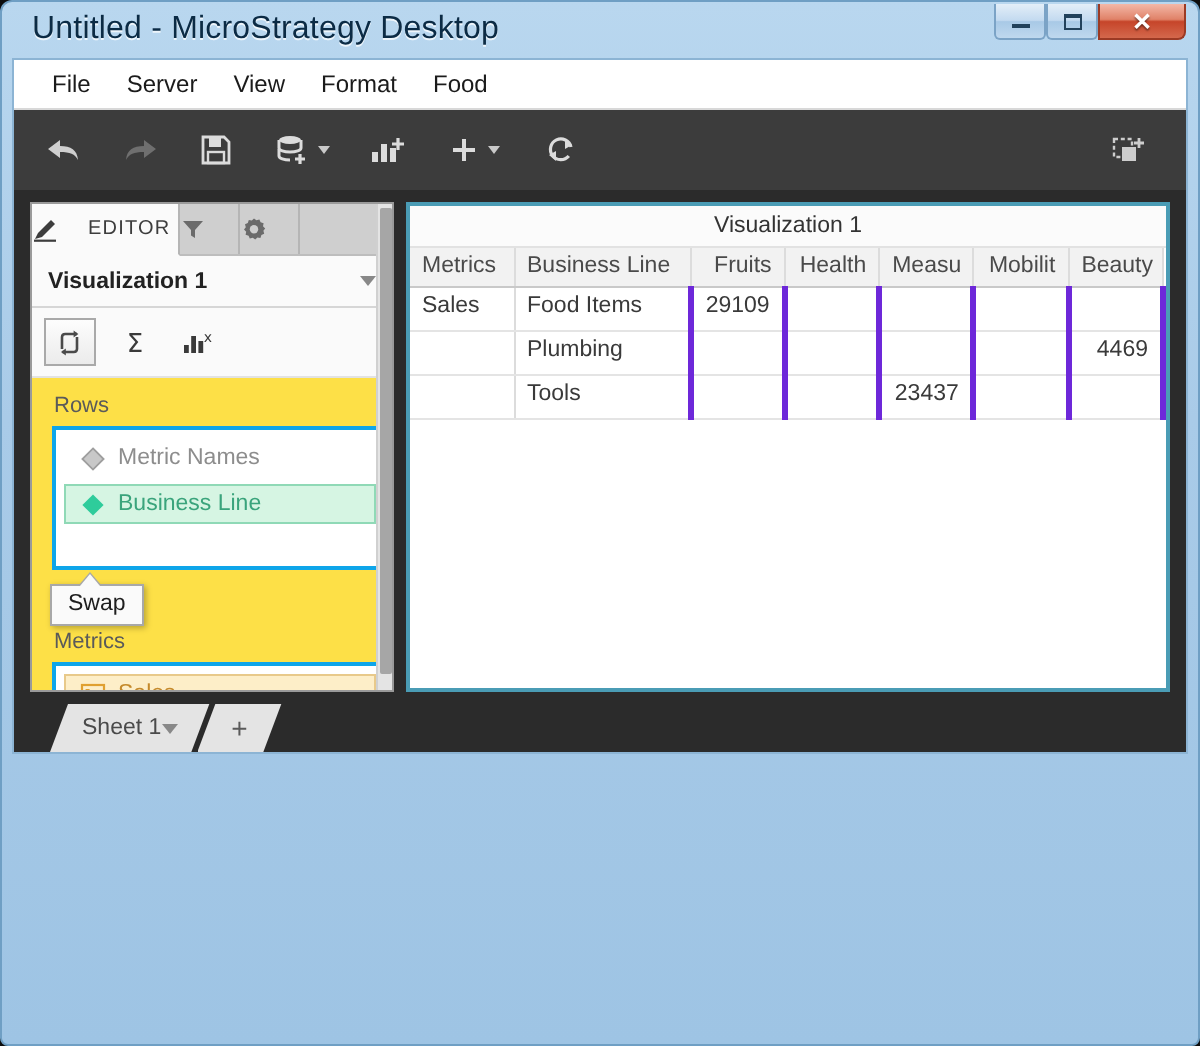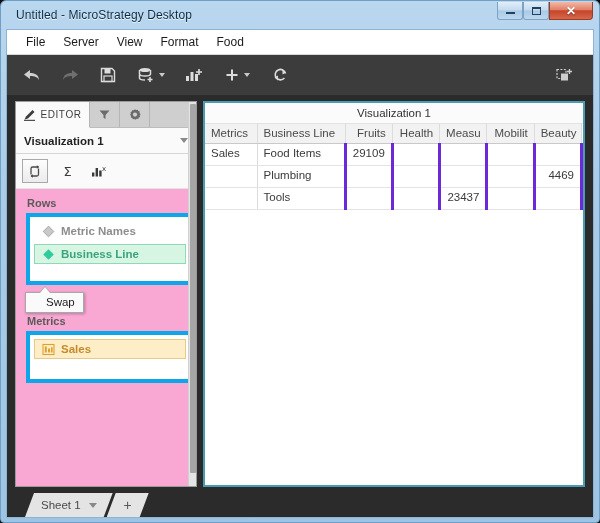--- a/index.html
+++ b/index.html
@@ -25,21 +25,21 @@
     box-sizing: border-box;
   }
 
   
   .titlebar {
     position: relative;
     height: 28px;
     display: flex; align-items: center;
   }
   .title-text {
-    font-size: 12px;
+    font-size: 16px;
     color: #0b2b45;
     padding-left: 10px;
     letter-spacing: .1px;
     text-shadow: 0 1px 0 rgba(255,255,255,.75);
   }
   .win-buttons {
     position: absolute; right: 1px; top: 1px;
     display: flex; gap: 0px;
   }
   .win-btn {
@@ -58,21 +58,21 @@
     border-color: #9c3a24;
     border-radius: 0 0 4px 0;
   }
   .glyph-min { width: 9px; height: 2px; background: #22425c; margin-top: 5px; }
   .glyph-max { width: 9px; height: 8px; border: 1px solid #22425c; border-top-width: 2px; box-sizing: border-box; }
   .glyph-close { color: #fff; font-size: 12px; font-weight: bold; line-height: 1; text-shadow: 0 1px 1px rgba(0,0,0,.45); }
 
   
   .client {
     background: #2b2b2b;
-    height: 489px;
+    height: 348px;
     border: 1px solid #8cb4d4;
     box-sizing: border-box;
     display: flex; flex-direction: column;
   }
 
   
   .menubar {
     background: #ffffff;
     height: 24px;
     display: flex; align-items: center;
@@ -133,22 +133,22 @@
     flex: none;
   }
   .editor-tabs {
     display: flex;
     height: 25px;
     background: #cfcfcf;
     border-bottom: 1px solid #bdbdbd;
     flex: none;
   }
   .etab {
-    display: flex; align-items: center; justify-content: center;
-    gap: 4px;
+    display: flex; align-items: center; 
+    gap: 15px;
     font-size: 10px; color: #3d3d3d;
     letter-spacing: .6px;
     background: #cfcfcf;
     border-right: 1px solid #b5b5b5;
     box-sizing: border-box;
   }
   .etab.editor { width: 74px; background: #fafafa; border-bottom: 1px solid #fafafa; margin-bottom: -1px; }
   .etab.icon-only { width: 30px; }
 
   .viz-select {
@@ -181,34 +181,33 @@
     margin-right: 6px;
   }
   .tool-btn.active {
     border: 1px solid #a9a9a9;
     background: linear-gradient(to bottom,#fdfdfd,#ebebeb);
     box-sizing: border-box;
   }
 
   .shelves {
     flex: 1;
-    background: #f9a8d4;
+    background: #fde047;
     padding: 8px 2px 0 10px;
     box-sizing: border-box;
     overflow: hidden;
     position: relative;
-    font-weight: bold;
   }
   .shelf-label {
     font-size: 11px; color: #5a5a5a;
     margin: 0 0 4px 1px;
   }
   .shelf-box {
     background: #ffffff;
-    border: 4px solid #0ea5e9;
+    border: 2px solid #0ea5e9;
     padding: 4px;
     margin-bottom: 14px;
     box-sizing: border-box;
   }
   .shelf-box.rows { height: 72px; }
   .shelf-box.cols { height: 56px; }
   .shelf-box.metrics { height: 52px; }
 
   .chip {
     display: flex; align-items: center;
@@ -237,21 +236,21 @@
     background: #a6a6a6;
     border-radius: 1px;
   }
 
   
   .tooltip {
     position: absolute;
     left: 9px; top: 190px;
     background: #fafafa;
     border: 1px solid #a8a8a8;
-    padding: 3px 8px 4px 20px;
+    padding: 3px 8px 4px 8px;
     font-size: 11.5px;
     color: #1e1e1e;
     box-shadow: 1px 1px 3px rgba(0,0,0,.28);
     z-index: 30;
     white-space: nowrap;
   }
   .tooltip .notch {
     position: absolute; top: -6px; left: 14px;
     width: 10px; height: 6px;
     background: #fafafa;
@@ -332,21 +331,21 @@
     height: 30px;
     background: #2b2b2b;
     display: flex; align-items: flex-end;
     padding-left: 18px;
     flex: none;
     box-sizing: border-box;
   }
   .sheet-tab {
     height: 24px;
     display: flex; align-items: center;
-    gap: 8px;
+    gap: 0;
     padding: 0 16px;
     background: #e4e4e4;
     font-size: 11.5px; color: #4a4a4a;
     clip-path: polygon(9px 0, 100% 0, calc(100% - 9px) 100%, 0 100%);
     box-sizing: border-box;
   }
   .sheet-tab .caret-d {
     width: 0; height: 0;
     border-left: 4px solid transparent;
     border-right: 4px solid transparent;

